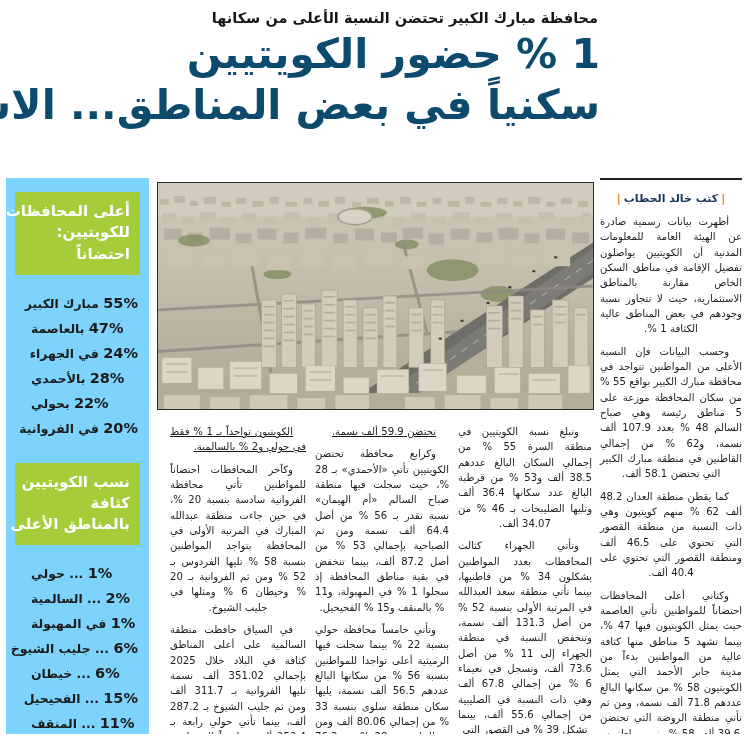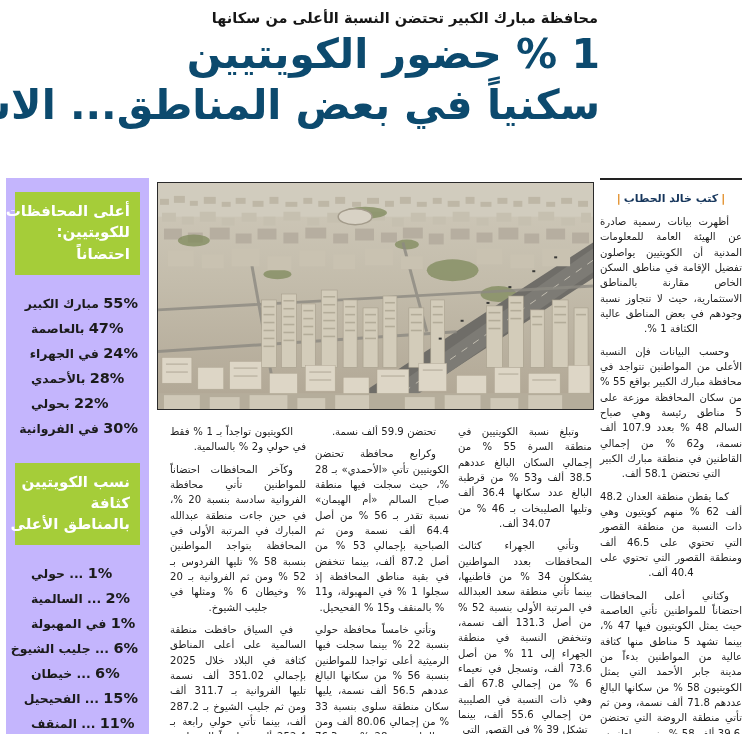--- a/index.html
+++ b/index.html
@@ -56,21 +56,21 @@
     white-space: nowrap;
   }
 
   
   .sidebar {
     position: absolute;
     top: 178px;
     left: 6px;
     width: 143px;
     height: 556px;
-    background: #c4b5fd;
+    background: #7dd3fc;
     box-sizing: border-box;
     padding: 14px 9px 6px 9px;
     text-align: right;
   }
   .panel-head {
     background: #a5cd39;
     color: #ffffff;
     font-size: 15px;
     font-weight: bold;
     line-height: 1.42;
@@ -156,21 +156,21 @@
     color: #1c1c1c;
     pointer-events: auto;
   }
   .col p {
     margin: 0 0 7px 0;
     text-indent: 13px;
     text-align: justify;
     text-align-last: center;
     word-spacing: 0.2px;
   }
-  .col p.tight { text-align-last: right; }
+  .col p.tight { text-align-last: right; text-decoration: underline; }
 
   
   #col-r { left: 600px; top: 214px; width: 142px; }
   #col-2 { left: 458px; top: 424px; width: 134px; }
   #col-3 { left: 315px; top: 424px; width: 134px; }
   #col-4 { left: 170px; top: 424px; width: 136px; }
 
   
   .clip-mask {
     position: absolute;
@@ -201,21 +201,21 @@
       <span class="hl">للكويتيين:</span>
       <span class="hl">احتضاناً</span>
     </div>
 
     <ul class="stat-list">
       <li><span class="num">55</span><span class="num">%</span> <span>مبارك الكبير</span></li>
       <li><span class="num">47</span><span class="num">%</span> <span>بالعاصمة</span></li>
       <li><span class="num">24</span><span class="num">%</span> <span>في الجهراء</span></li>
       <li><span class="num">28</span><span class="num">%</span> <span>بالأحمدي</span></li>
       <li><span class="num">22</span><span class="num">%</span> <span>بحولي</span></li>
-      <li><span class="num">30</span><span class="num">%</span> <span>في الفروانية</span></li>
+      <li><span class="num">20</span><span class="num">%</span> <span>في الفروانية</span></li>
     </ul>
 
     <div class="panel-gap"></div>
 
     <div class="panel-head">
       <span class="hl">نسب الكويتيين</span>
       <span class="hl">كثافة</span>
       <span class="hl">بالمناطق الأعلى</span>
     </div>
 

